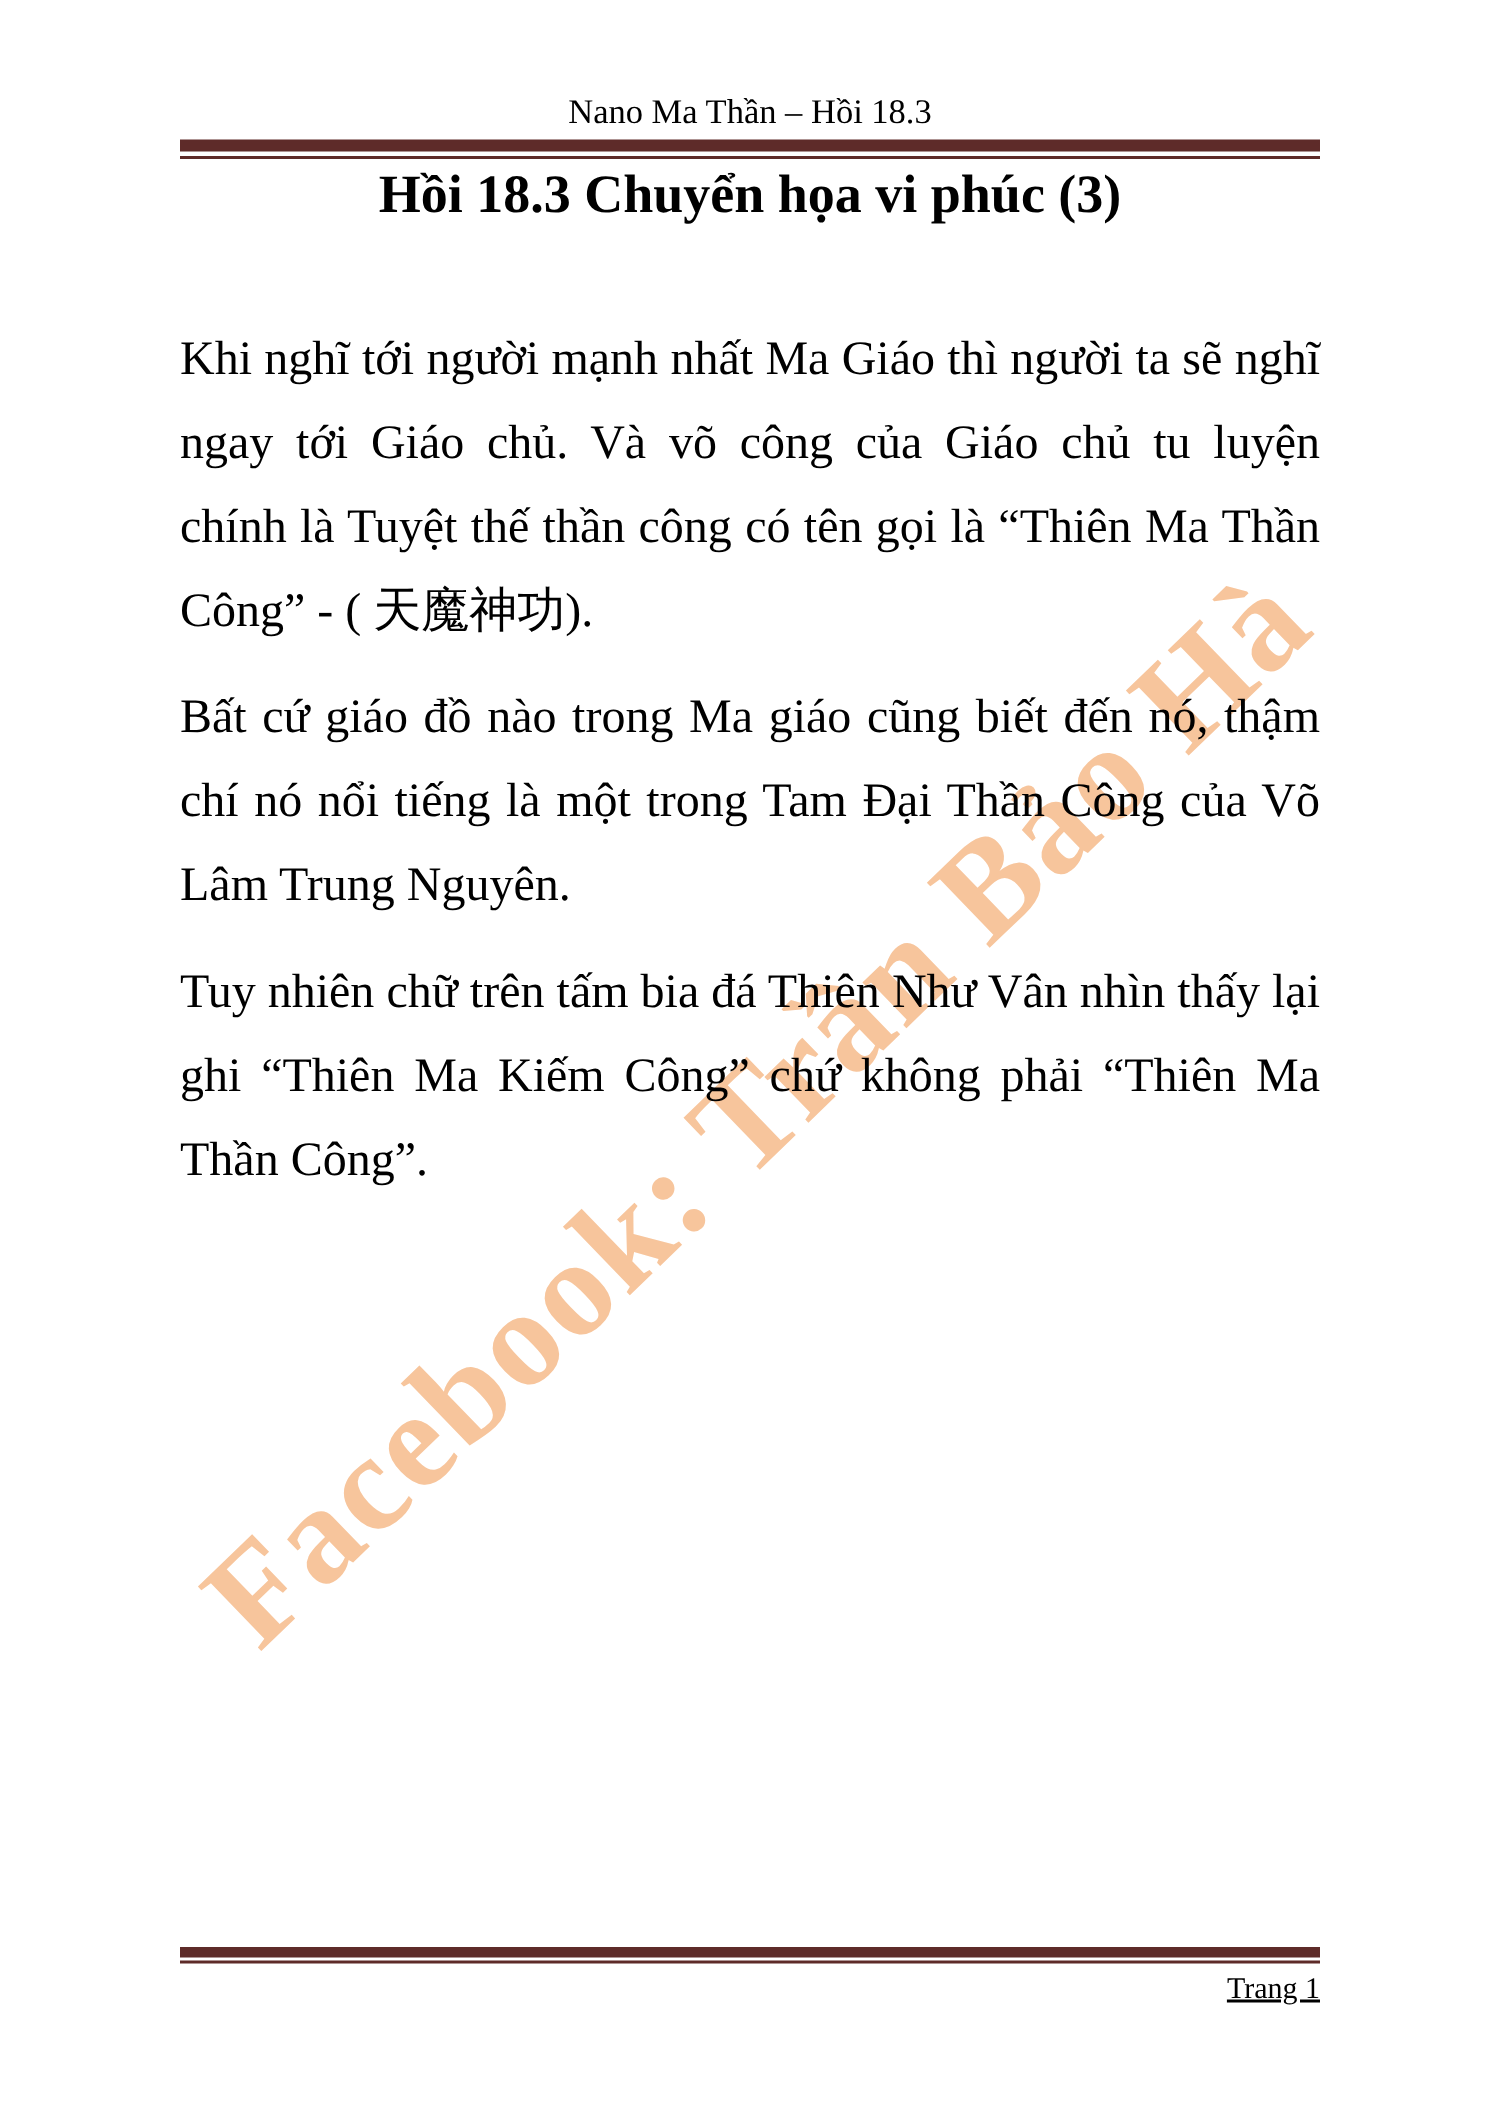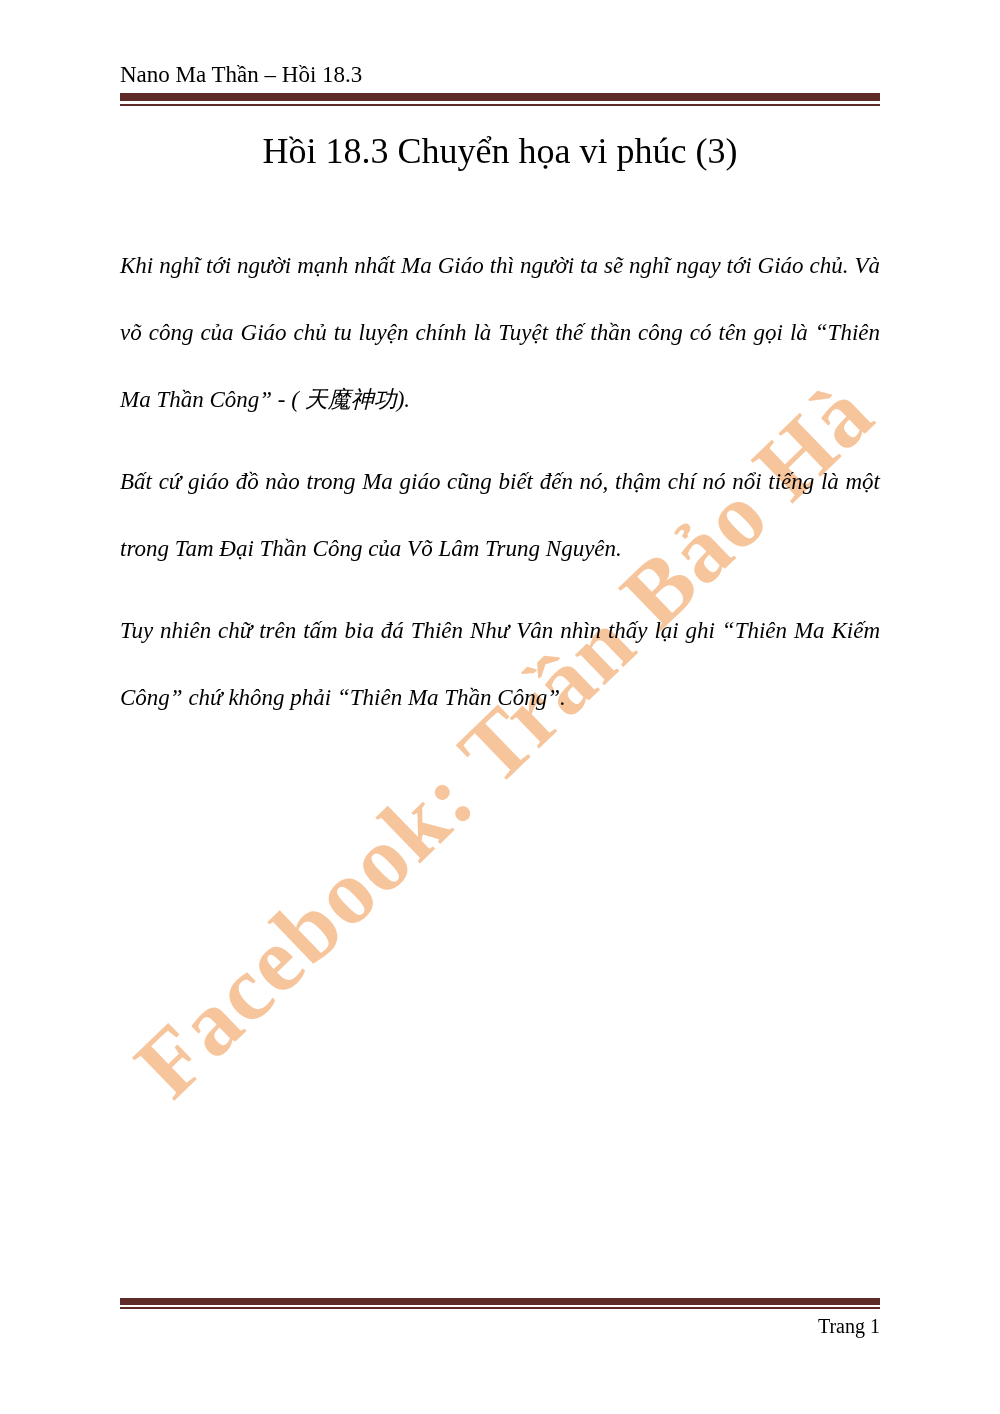--- a/index.html
+++ b/index.html
@@ -32,55 +32,55 @@
     z-index: 0;
     user-select: none;
   }
   .content {
     position: relative;
     z-index: 1;
     padding: 60px 120px 0 120px;
   }
   .running-header {
     display: flex;
-    justify-content: flex-start;
+    justify-content: center;
     align-items: baseline;
     font-size: 23px;
     line-height: 30px;
     font-family: Liberation Serif, serif;
   }
   .rule-thick-thin {
     margin-top: 3px;
     height: 0;
     border-top: 8px solid #5e2b29;
     padding-top: 3px;
     border-bottom: 2px solid #5e2b29;
   }
   .page-title {
-    margin-top: 22px;
     text-align: center;
     font-size: 36px;
     line-height: 46px;
+    font-weight: bold;
   }
   .body-text {
     margin-top: 58px;
   }
   .body-text p {
     margin: 0 0 15px 0;
-    font-size: 23px;
-    line-height: 67px;
+    font-size: 32px;
+    line-height: 56px;
     text-align: justify;
-    font-style: italic;
   }
   .footer {
     position: absolute;
     left: 120px;
     right: 120px;
     top: 1298px;
     z-index: 1;
+    text-decoration: underline;
   }
   .footer .rule-thick-thin {
     margin-top: 0;
     border-top-width: 7px;
     padding-top: 2px;
   }
   .page-number {
     margin-top: 4px;
     text-align: right;
     font-size: 20px;

